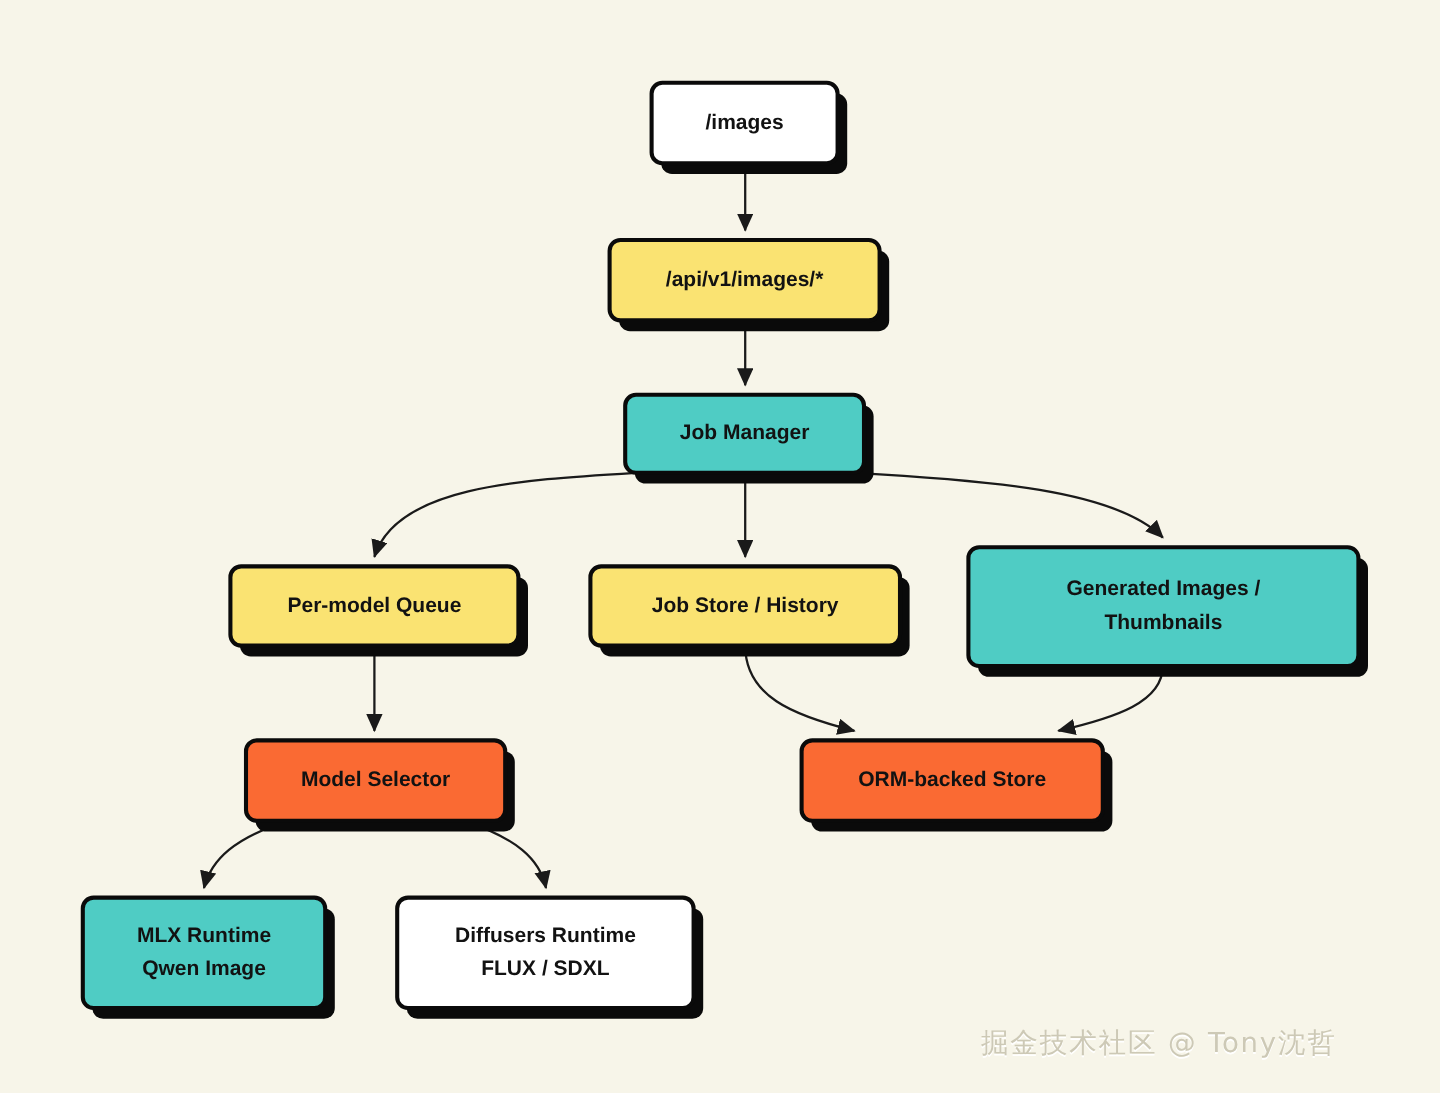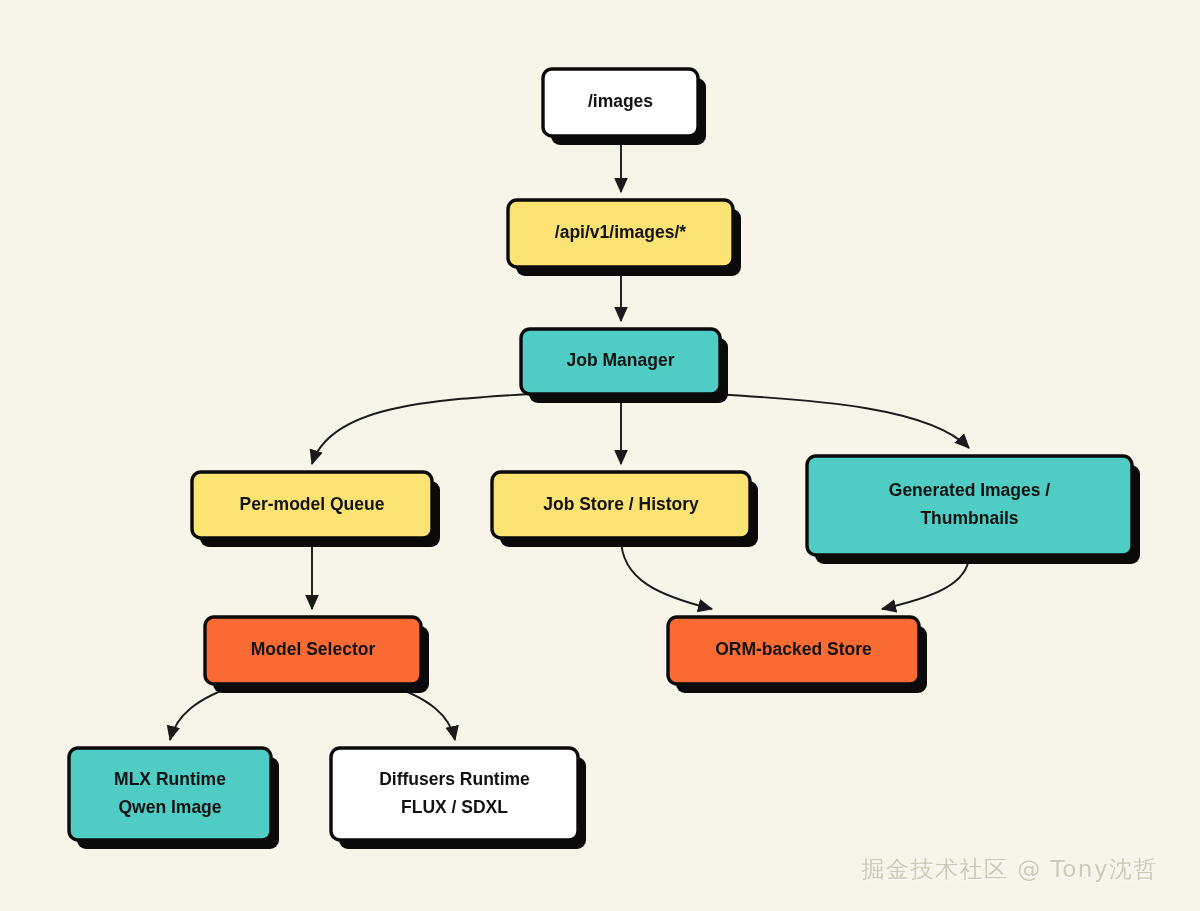--- a/index.html
+++ b/index.html
@@ -10,21 +10,20 @@
     width: 1200px;
     height: 911px;
     background: #f7f5e9;
     font-family: "Liberation Sans", sans-serif;
     overflow: hidden;
   }
   #diagram-root {
     position: relative;
     width: 1136px;
     height: 911px;
-    padding-left: 44px;
   }
   svg#flowchart {
     position: absolute;
     top: 0;
     left: 0;
     width: 1200px;
     height: 911px;
     display: block;
   }
   .node-shadow {

